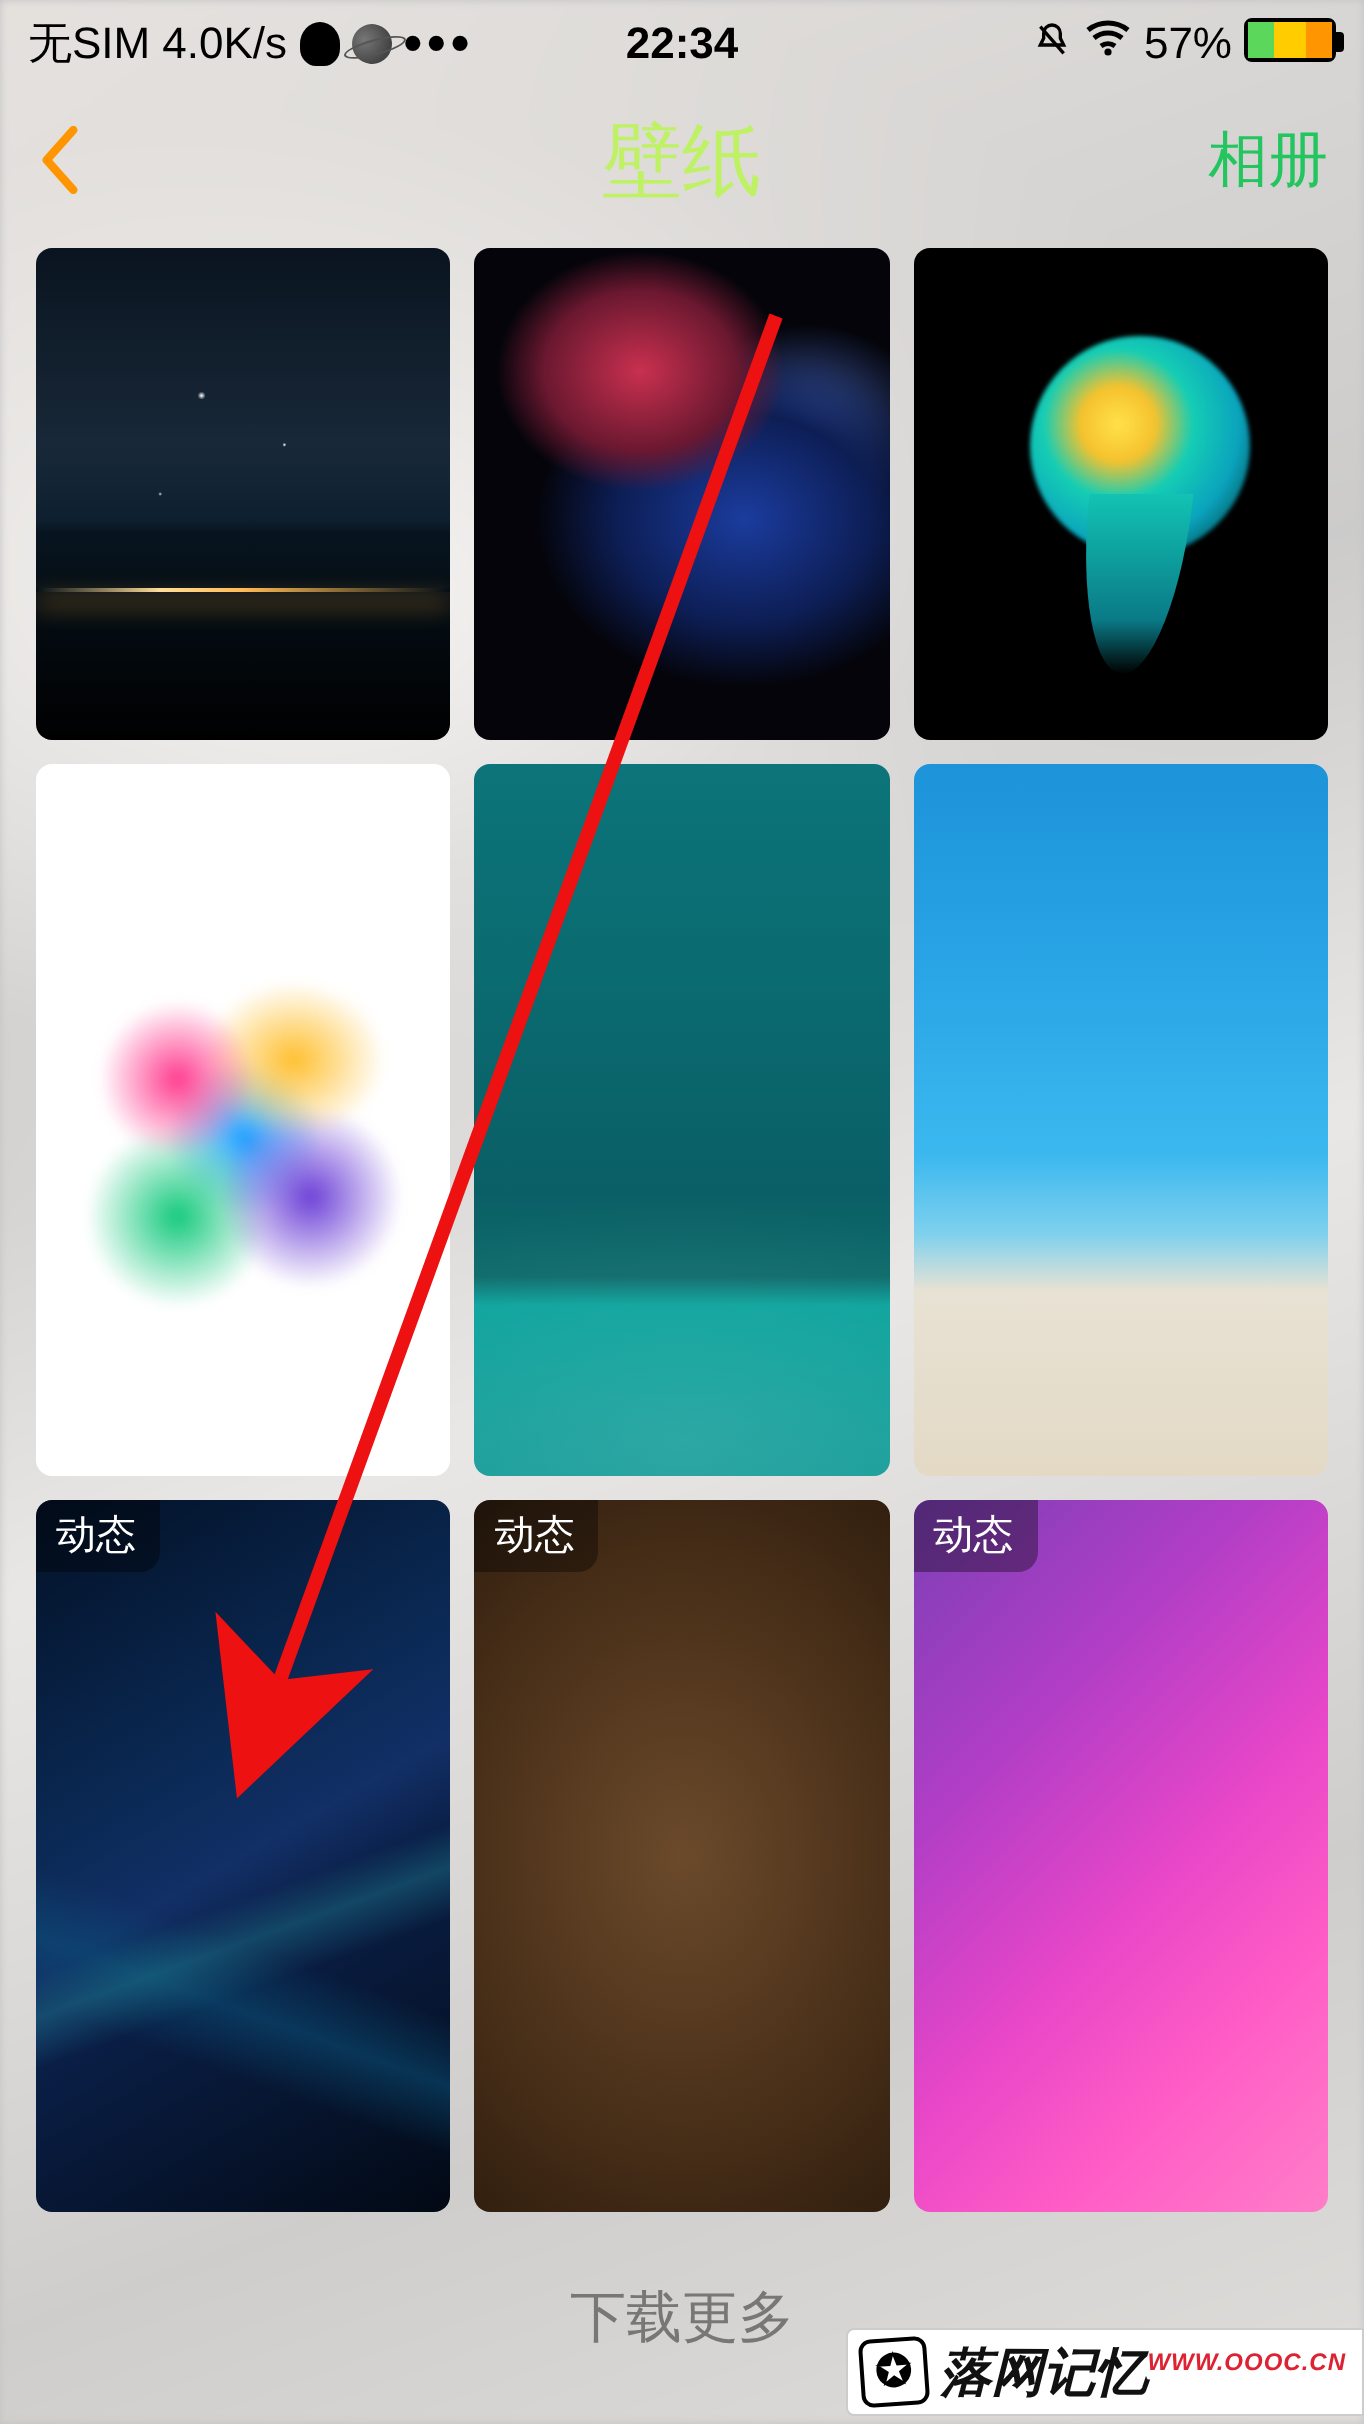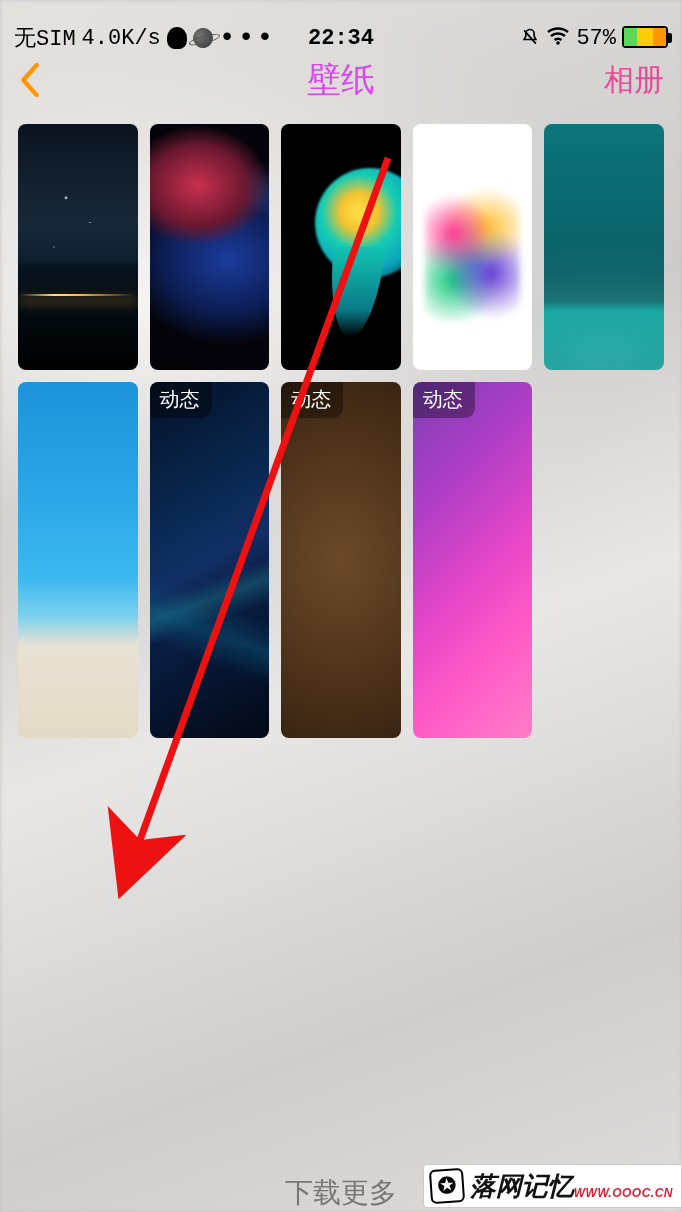--- a/index.html
+++ b/index.html
@@ -14,25 +14,24 @@
       linear-gradient(160deg, #b6a491 0%, #2e2a26 35%, #cfc7bd 55%, #3b352e 80%, #9c8f7f 100%);
     filter: blur(2px);
   }
   .overlay {
     position: absolute; inset: 0;
     background: rgba(250,250,250,0.78);
   }
 
   
   .status {
-    position: absolute; top: 16px; left: 0; right: 0; height: 44px;
+    position: absolute; top: 0; left: 0; right: 0; height: 44px;
     display: flex; align-items: center; justify-content: space-between;
     padding: 0 14px; font-size: 22px; font-weight: 500; color: #000;
     z-index: 50;
-    font-family: Liberation Mono, monospace;
   }
   .status-left { display: flex; align-items: center; gap: 6px; }
   .status-right { display: flex; gap: 6px; }
   .status-center { position: absolute; left: 50%; transform: translateX(-50%); font-weight: 600; }
   .penguin { width: 20px; height: 22px; background: #000; border-radius: 50% 50% 40% 40%; position: relative; }
   .planet { width: 20px; height: 20px; background: radial-gradient(circle at 35% 35%, #777 0%, #444 70%); border-radius: 50%; position: relative; transform: rotate(-15deg); }
   .planet::after{content:"";position:absolute;left:-5px;top:8px;width:30px;height:6px;border:1px solid #555;border-radius:50%;}
   .dots { font-size: 28px; line-height: 10px; letter-spacing: 2px; }
   .bell{width:20px;height:22px;position:relative;}
   .bell svg{width:100%;height:100%;}
@@ -50,28 +49,28 @@
   .nav {
     position: absolute; top: 44px; left: 0; right: 0; height: 72px;
     display: flex; align-items: center; justify-content: center;
     z-index: 50;
   }
   .nav-back {
     position: absolute; left: 10px; top: 50%; transform: translateY(-50%);
     width: 40px; height: 40px; display:flex;align-items:center;justify-content:center;
   }
   .nav-back svg{width:20px;height:34px;}
-  .nav-title { font-size: 34px; font-weight: 500; color: #d946ef; }
-  .nav-action { position: absolute; right: 18px; font-size: 30px; color: #ec4899; }
+  .nav-title { font-size: 40px; font-weight: 500; color: #bef264; }
+  .nav-action { position: absolute; right: 18px; font-size: 30px; color: #22c55e; }
 
   
   .grid {
     position: absolute; top: 120px; left: 0; right: 0; bottom: 72px;
     padding: 4px 18px 0 18px;
-    display: grid; grid-template-columns: repeat(5, 1fr);
+    display: grid; grid-template-columns: repeat(3, 1fr);
     grid-auto-rows: 356px;
     gap: 12px;
     z-index: 10;
     overflow: hidden;
   }
   .tile {
     position: relative; border-radius: 8px; overflow: hidden;
     box-shadow: 0 0 0 0 rgba(0,0,0,0.1);
   }
   .badge {
@@ -146,42 +145,42 @@
       radial-gradient(300px 380px at 50% 50%,#6b4a2b 0%,#4a3019 35%,#2a1a0c 65%,#120a04 100%);
   }
   .wp-pink {
     background:
       linear-gradient(135deg,#7c3fb5 0%,#b13ec6 30%,#e746c8 55%,#ff5bc6 75%,#ff7dc8 100%);
   }
 
   
   .footer {
     position: absolute; left: 0; right: 0; bottom: 0; height: 72px;
-    display:flex;align-items:flex-end;justify-content:center;
+    display:flex;align-items:flex-start;justify-content:center;
     z-index: 50;
   }
   .footer-btn { font-size: 28px; color: #777; }
 
   
   .arrow { position:absolute; z-index:200; pointer-events:none; left:0; top:0; }
 
   
   .watermark{
     position:absolute;right:0;bottom:4px;z-index:300;
     background:#fff;border:1px solid #ccc;border-radius:4px 0 0 4px;
     display:flex;align-items:center;padding:4px 8px 4px 6px;gap:6px;
   }
   .watermark .wm-icon{
     width:34px;height:34px;background:#fff;border:2px solid #000;border-radius:6px;
     display:flex;align-items:center;justify-content:center;font-size:22px;font-weight:900;color:#000;
     transform:rotate(-4deg);
   }
   .watermark .wm-text{display:flex;flex-direction:row;line-height:1;}
   .watermark .wm-cn{font-size:26px;font-weight:700;font-style:italic;color:#111;}
-  .watermark .wm-url{font-size:12px;font-weight:700;color:#d23;letter-spacing:0.5px;font-style:italic;margin-top:14px;}
+  .watermark .wm-url{font-size:12px;font-weight:700;color:#d23;letter-spacing:0.5px;font-style:italic;margin-top:2px;}
 </style>
 </head>
 <body>
 
 <div class="bg"></div>
 <div class="overlay"></div>
 
 <div class="status">
   <div class="status-left">
     <span>无SIM</span>

